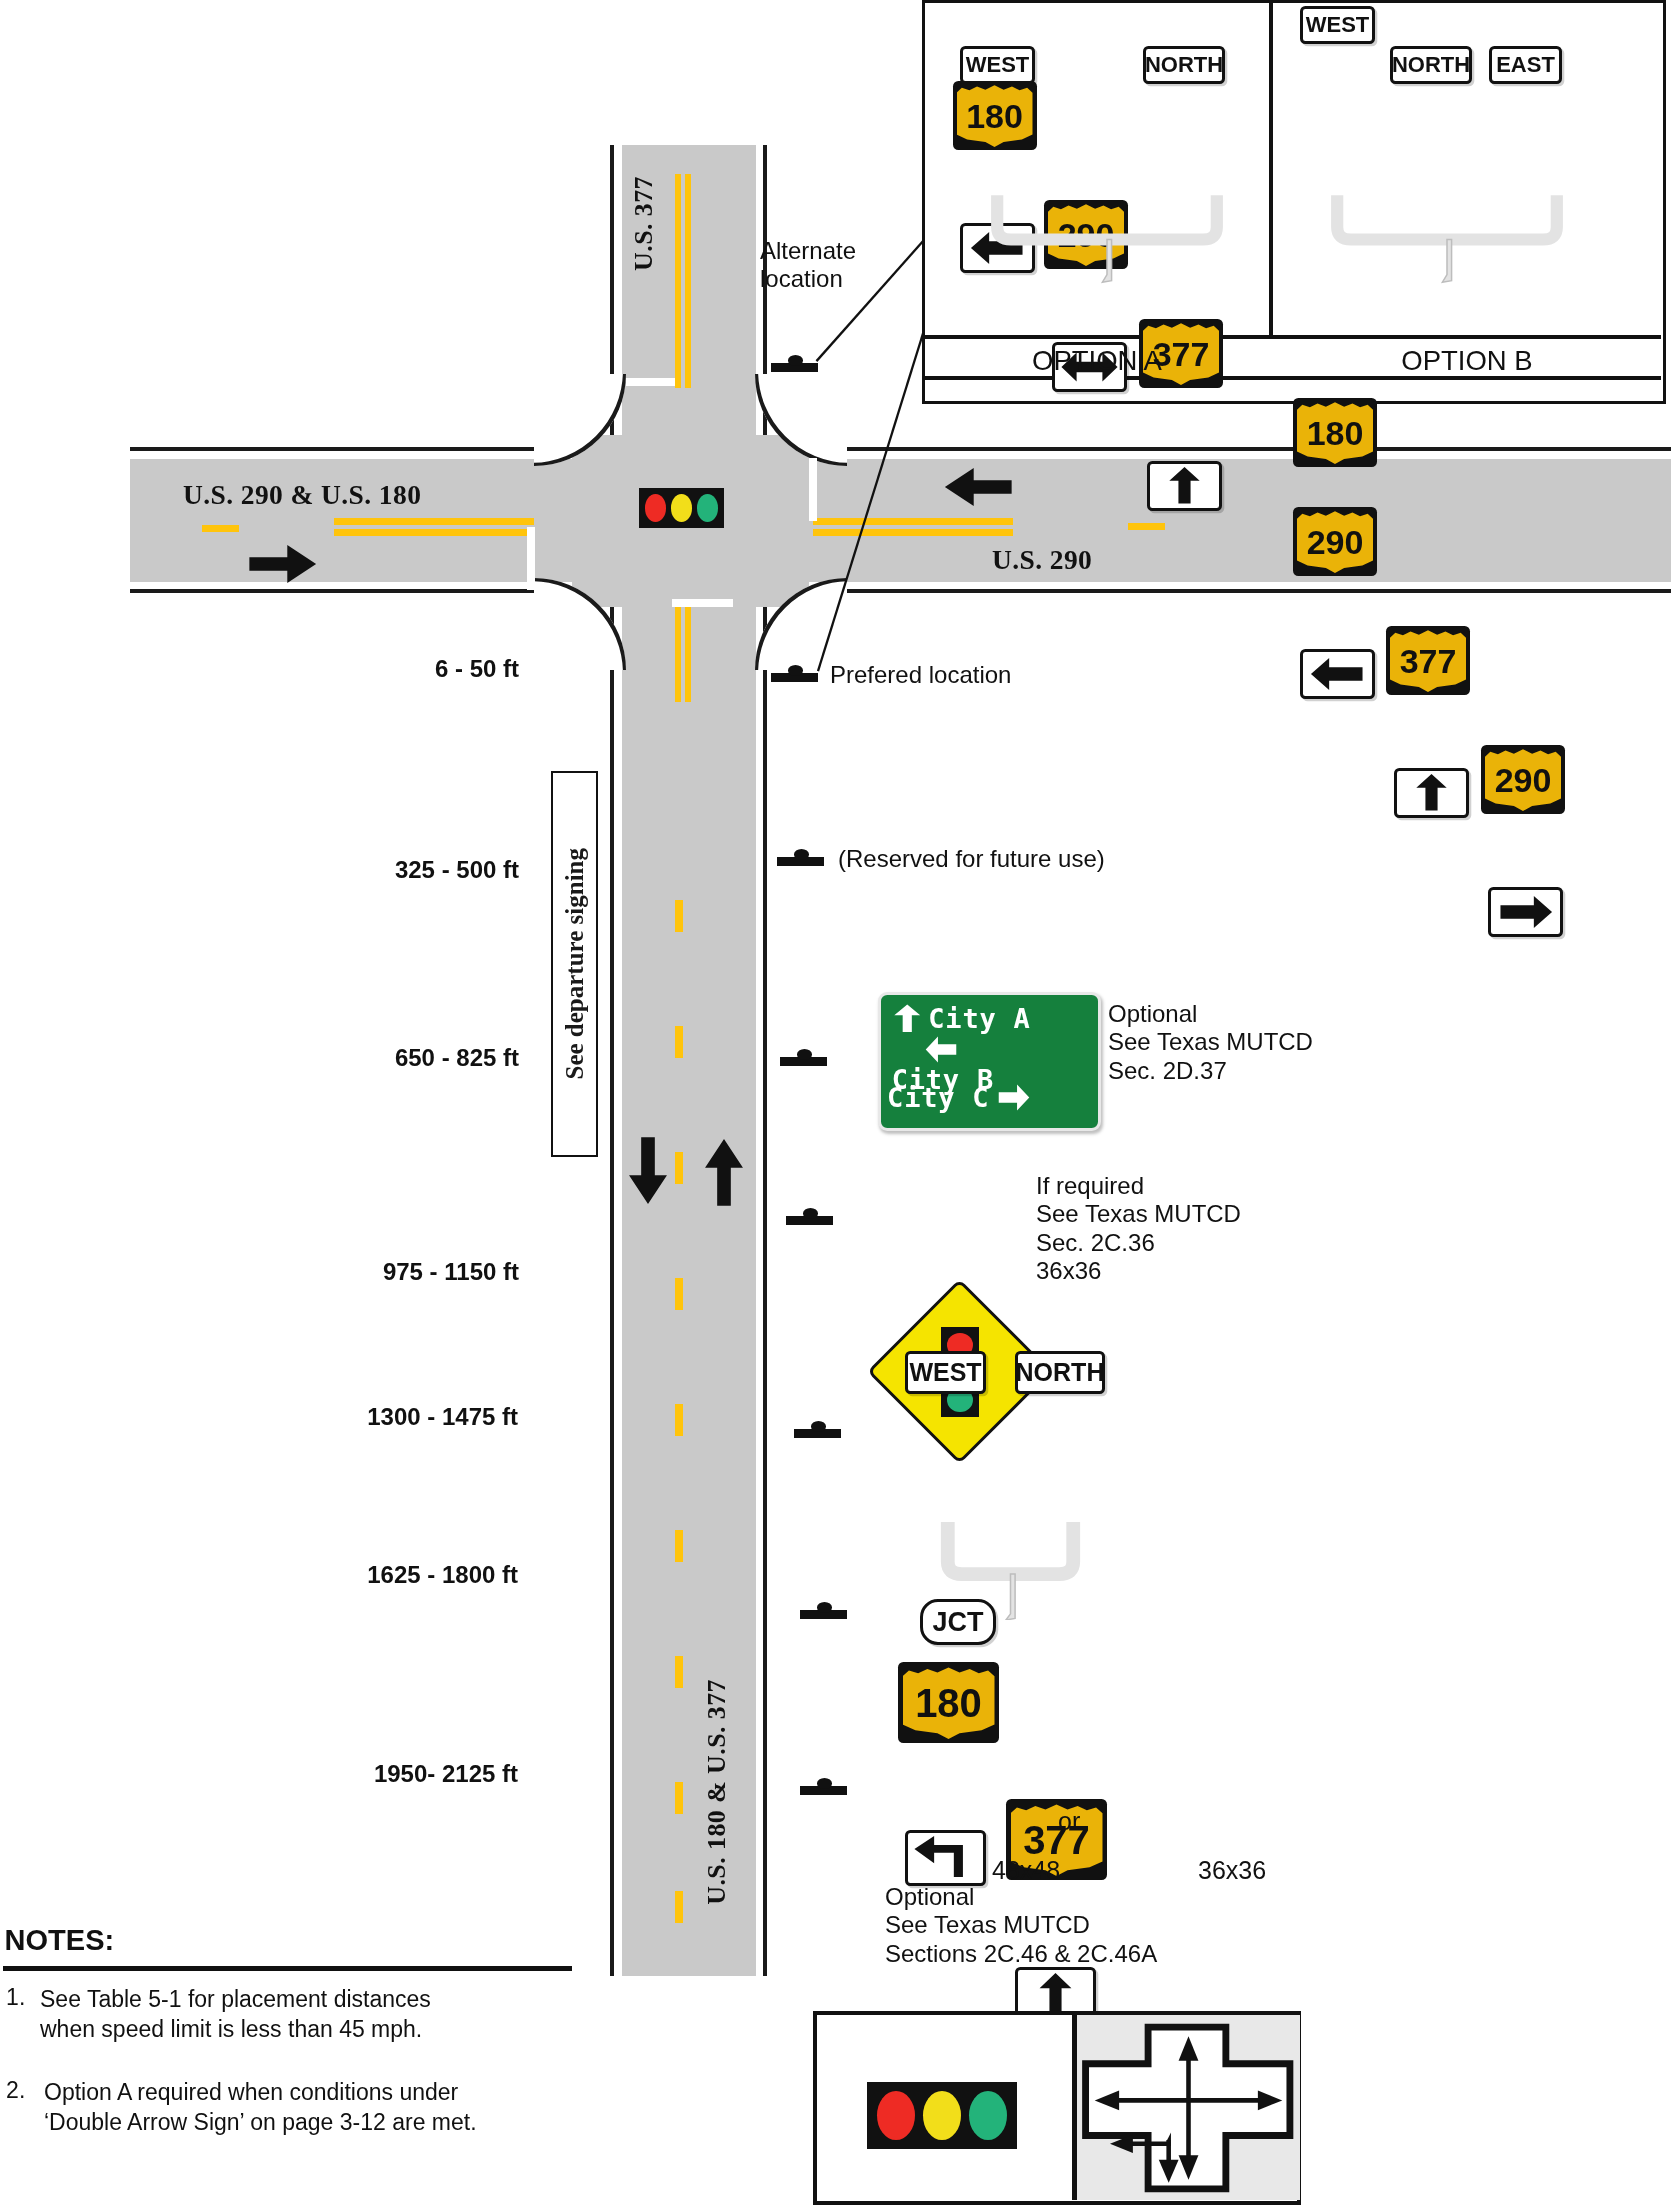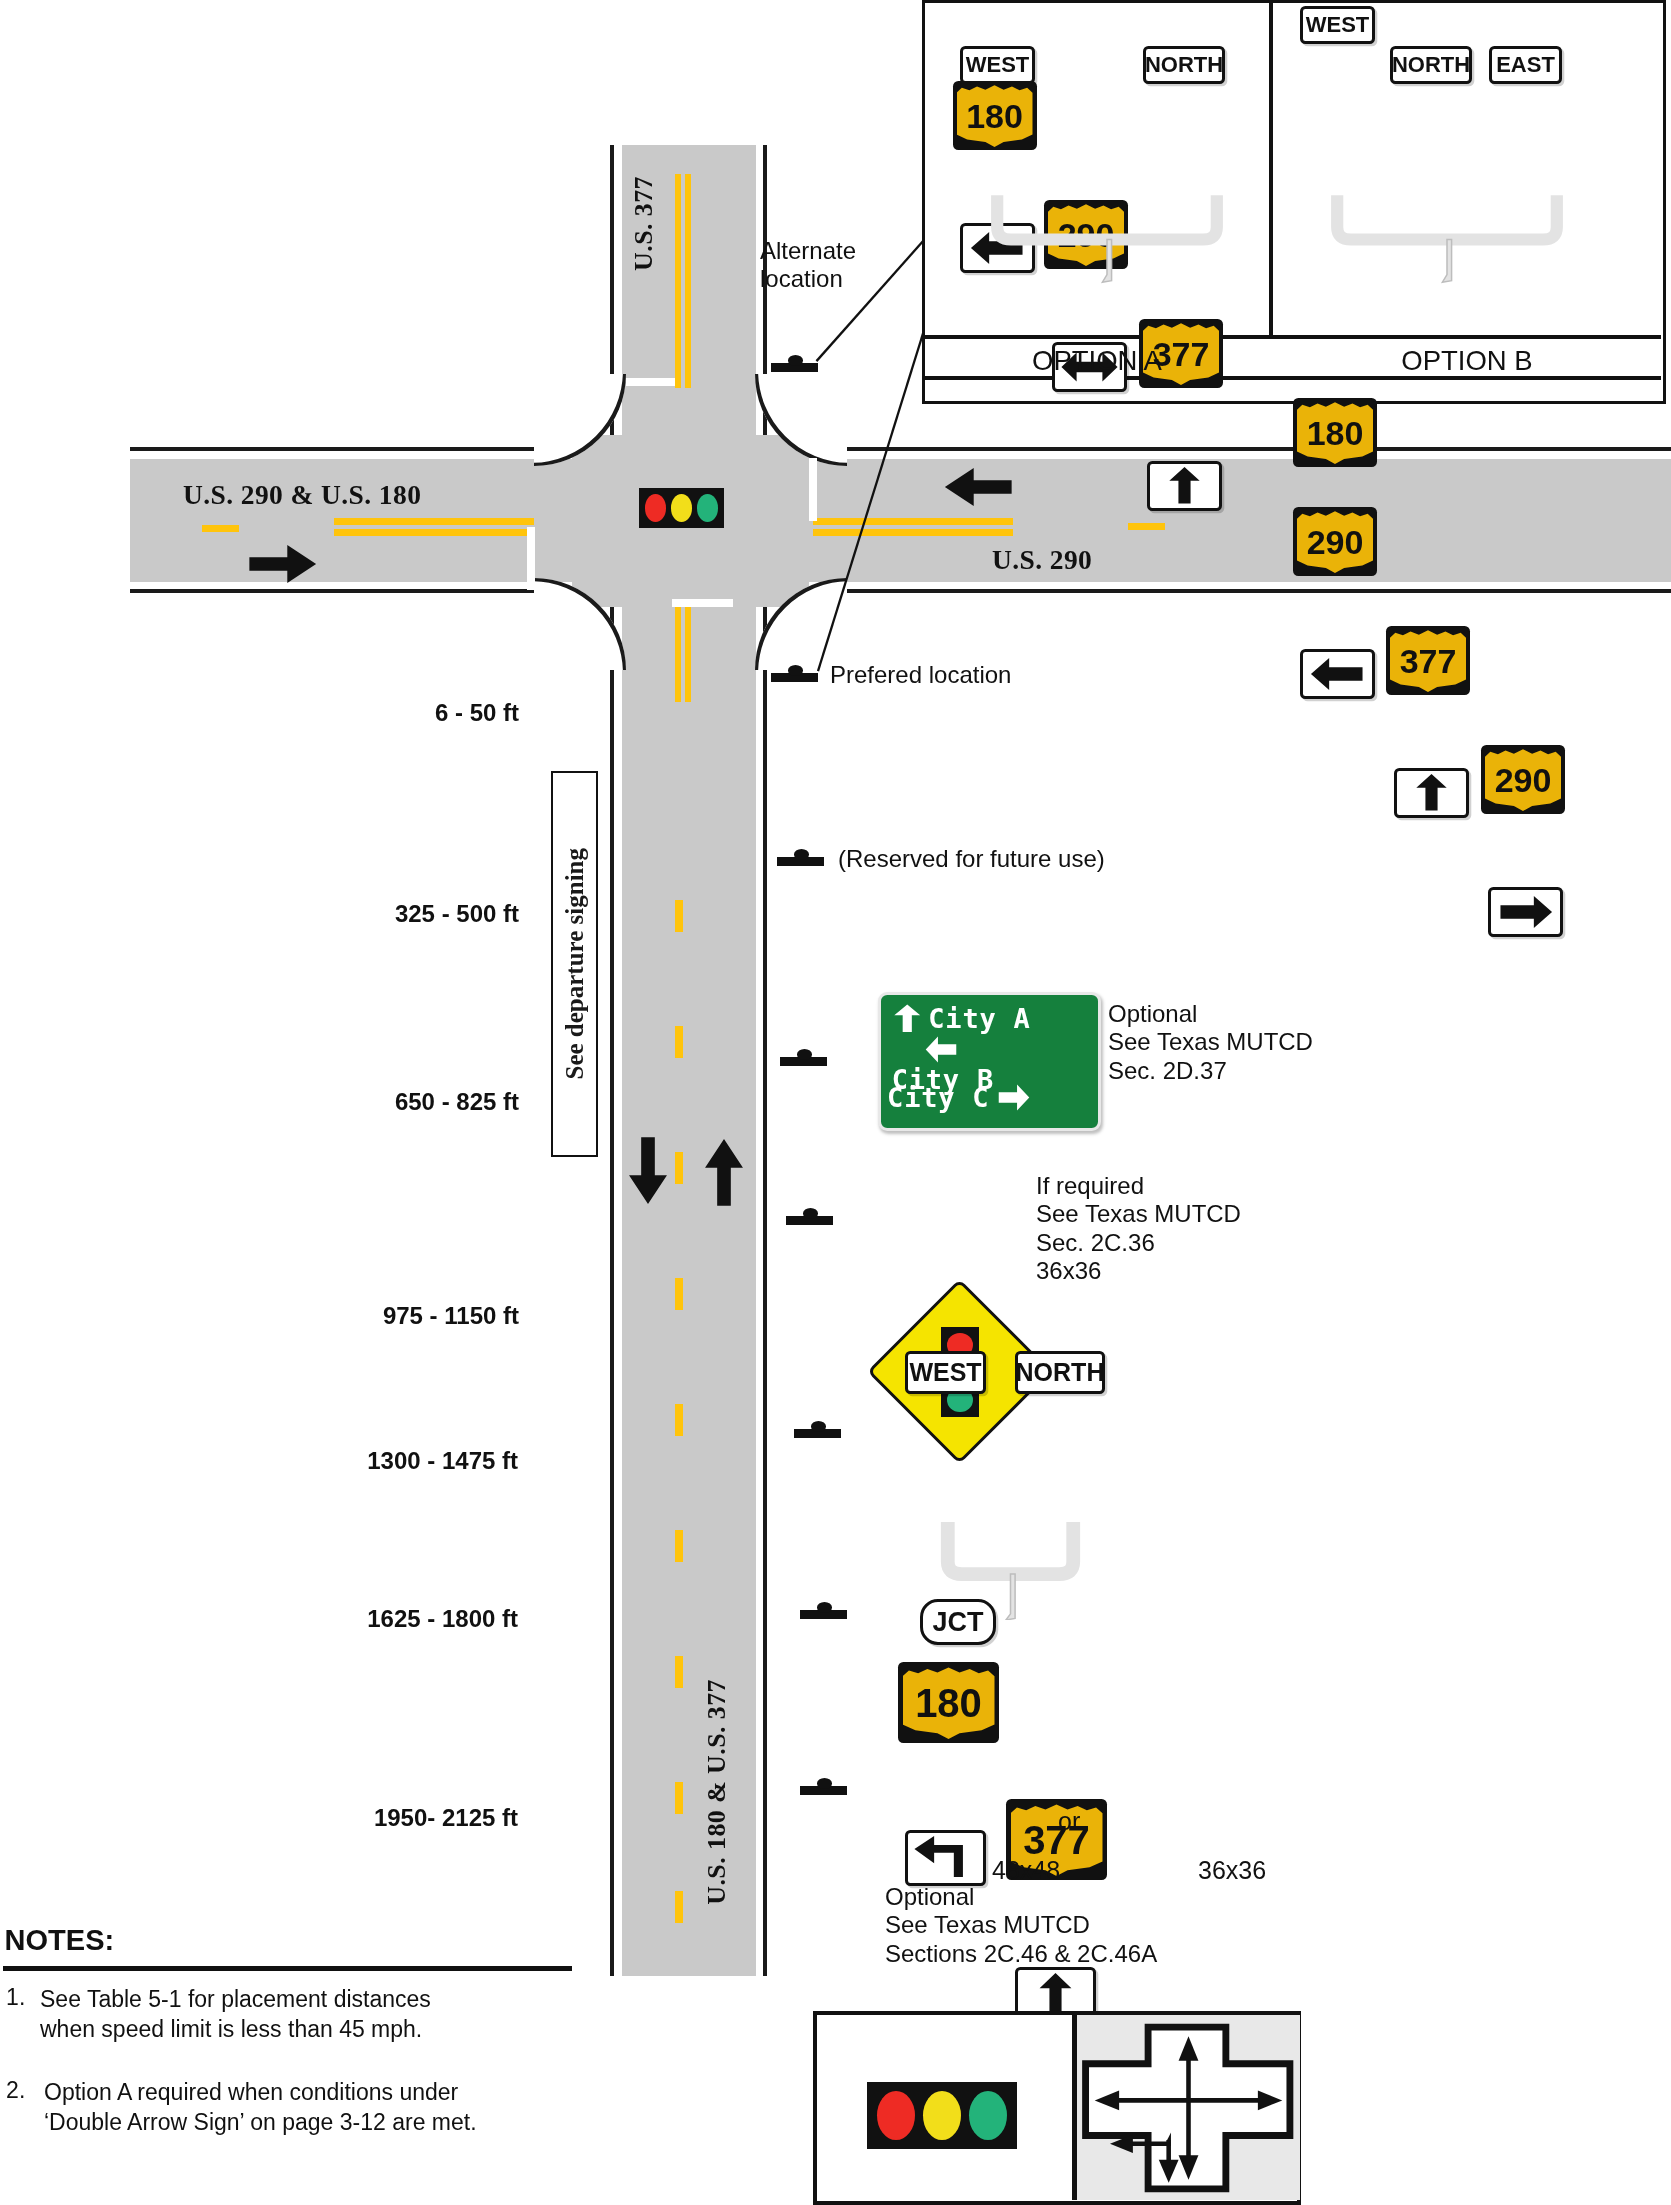--- a/index.html
+++ b/index.html
@@ -11,21 +11,21 @@
   .road-fill{background:#c9c9c9;}
   .road-edge{background:#1a1a1a;}
   .road-white{background:#ffffff;}
   .ylane{background:#FFC40C;}
 
   
   .roadname{font-family:"Liberation Serif", serif;font-weight:bold;color:#111;letter-spacing:0.4px;}
 
   
   .dist{font-family:"Liberation Sans", sans-serif;font-weight:bold;font-size:24px;color:#111;
-        text-align:right;white-space:nowrap;margin-top:44px;}
+        text-align:right;white-space:nowrap;}
 
   
   .callout{font-size:24px;color:#111;line-height:1.18;white-space:pre-line;}
 
   
   .depbox{border:2.3px solid #111;background:#fff;display:flex;align-items:center;justify-content:center;}
   .depbox span{font-family:"Liberation Serif", serif;font-weight:bold;font-size:25px;
                writing-mode:vertical-rl;transform:rotate(180deg);white-space:nowrap;}
 
   

